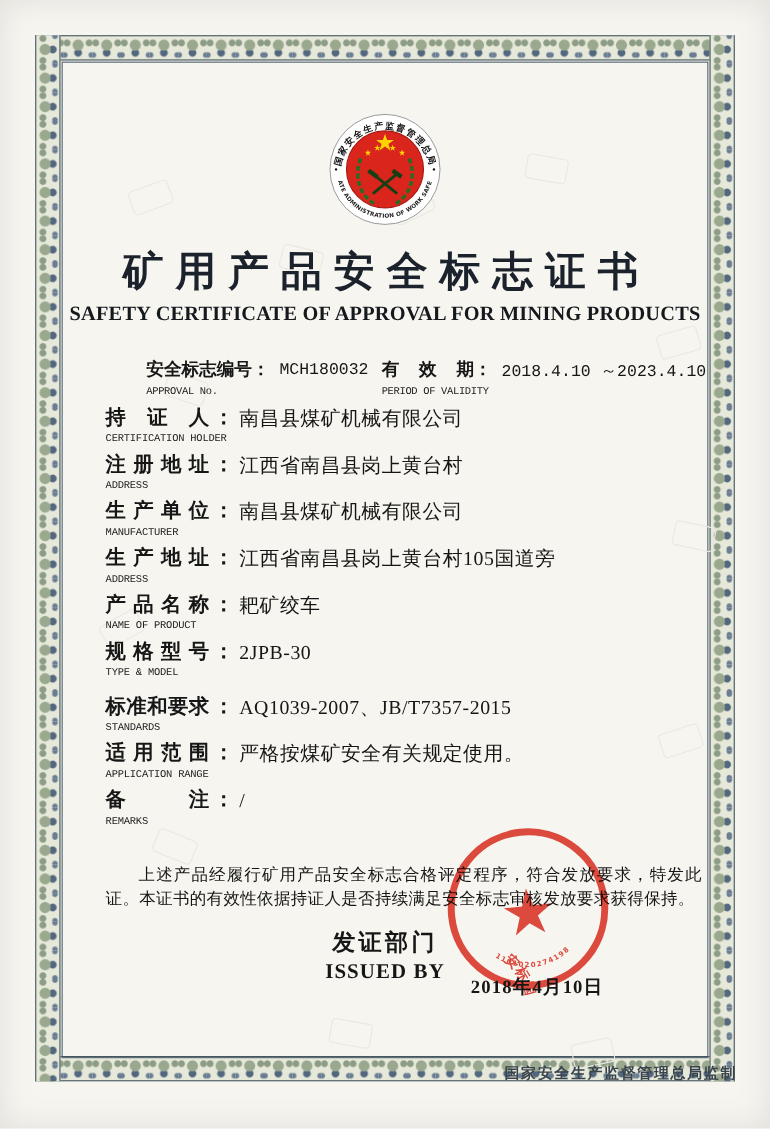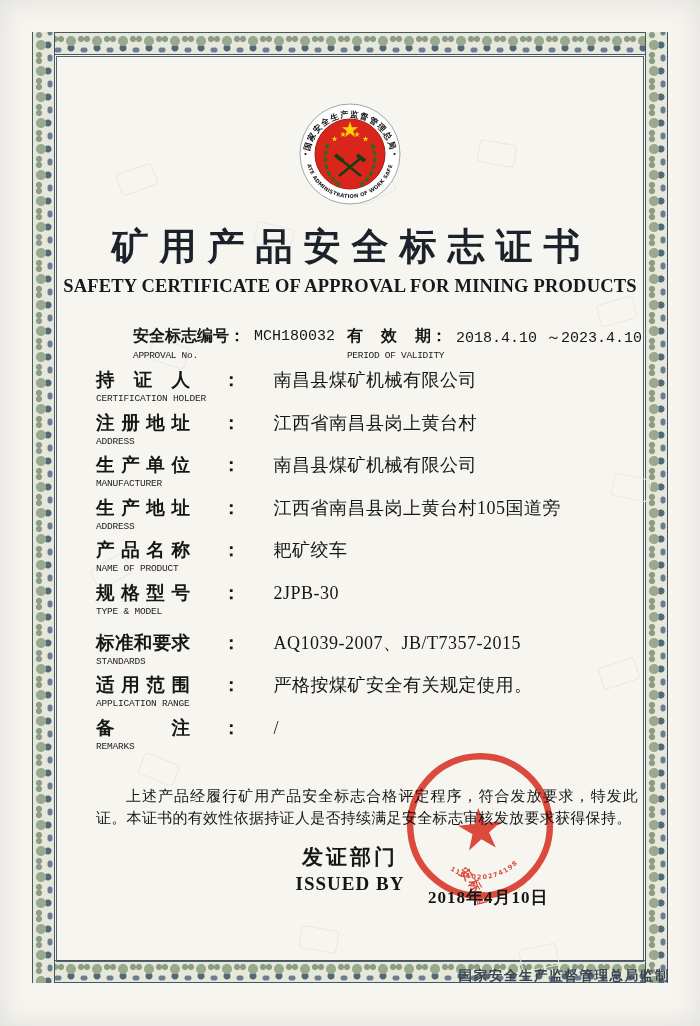--- a/index.html
+++ b/index.html
@@ -58,21 +58,21 @@
     font-size:9.5px;letter-spacing:-.3px;margin-top:3px;color:#1c1c1c;}
   .ap-val{font-family:"Liberation Mono","DejaVu Sans Mono",monospace;
     font-size:15px;margin-top:2px;white-space:nowrap;}
   .jlabel{display:inline-block;text-align:justify;text-align-last:justify;}
   .jlabel.w84{width:84px;}
   
   .fields{position:absolute;top:368px;left:96px;right:56px;}
   .field{margin-bottom:5.5px;}
   .field.gap{margin-top:13px;}
   .f-cn{font-size:18.5px;font-weight:600;display:flex;align-items:flex-start;
-    line-height:24px;gap:28px;}
+    line-height:24px;}
   .f-label{display:inline-block;width:94px;text-align:justify;
     text-align-last:justify;}
   .f-colon{margin:0 5px 0 4px;}
   .f-val{font-weight:500;font-size:18px;letter-spacing:.5px;white-space:nowrap;}
   .f-en{font-family:"Liberation Mono","DejaVu Sans Mono",monospace;
     font-size:9.5px;letter-spacing:-.2px;line-height:13px;color:#1c1c1c;}
   
   .declaration{position:absolute;top:786px;left:96px;width:542px;
     font-size:15px;line-height:21.5px;text-indent:2em;text-align:justify;
     letter-spacing:.3px;}

